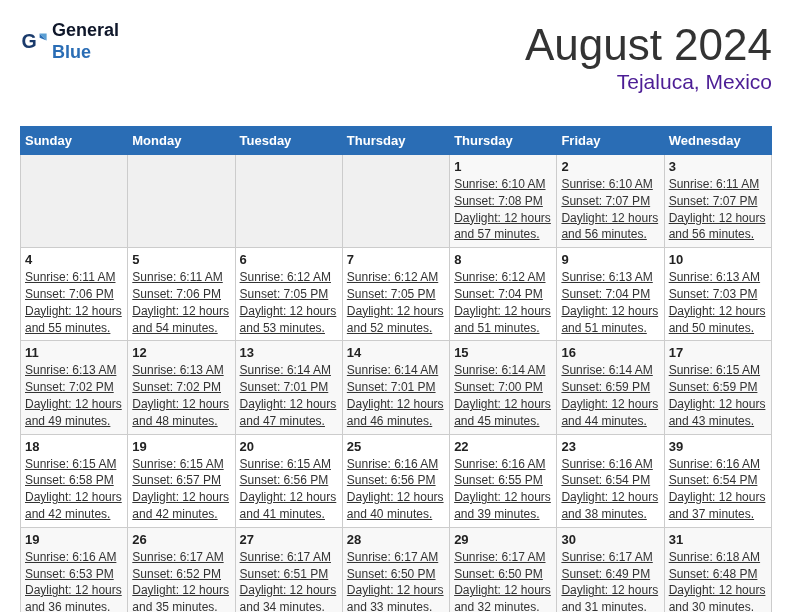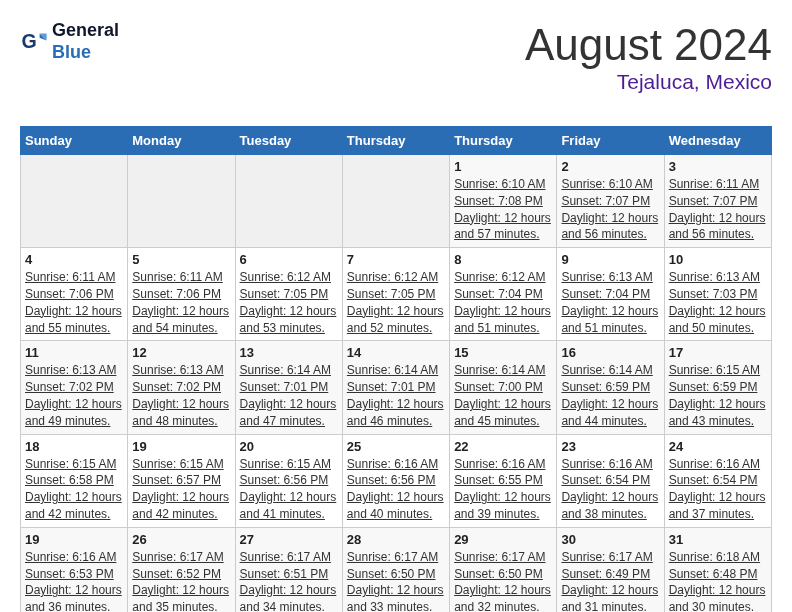--- a/index.html
+++ b/index.html
@@ -222,21 +222,21 @@
         </td>
         <td>
           <div class="day-num">22</div>
           <div class="day-info">Sunrise: 6:16 AM<br>Sunset: 6:55 PM<br>Daylight: 12 hours and 39 minutes.</div>
         </td>
         <td>
           <div class="day-num">23</div>
           <div class="day-info">Sunrise: 6:16 AM<br>Sunset: 6:54 PM<br>Daylight: 12 hours and 38 minutes.</div>
         </td>
         <td>
-          <div class="day-num">24</div>
+          <div class="day-num">39</div>
           <div class="day-info">Sunrise: 6:16 AM<br>Sunset: 6:54 PM<br>Daylight: 12 hours and 37 minutes.</div>
         </td>
       </tr>
       <tr>
         <td>
           <div class="day-num">19</div>
           <div class="day-info">Sunrise: 6:16 AM<br>Sunset: 6:53 PM<br>Daylight: 12 hours and 36 minutes.</div>
         </td>
         <td>
           <div class="day-num">26</div>

